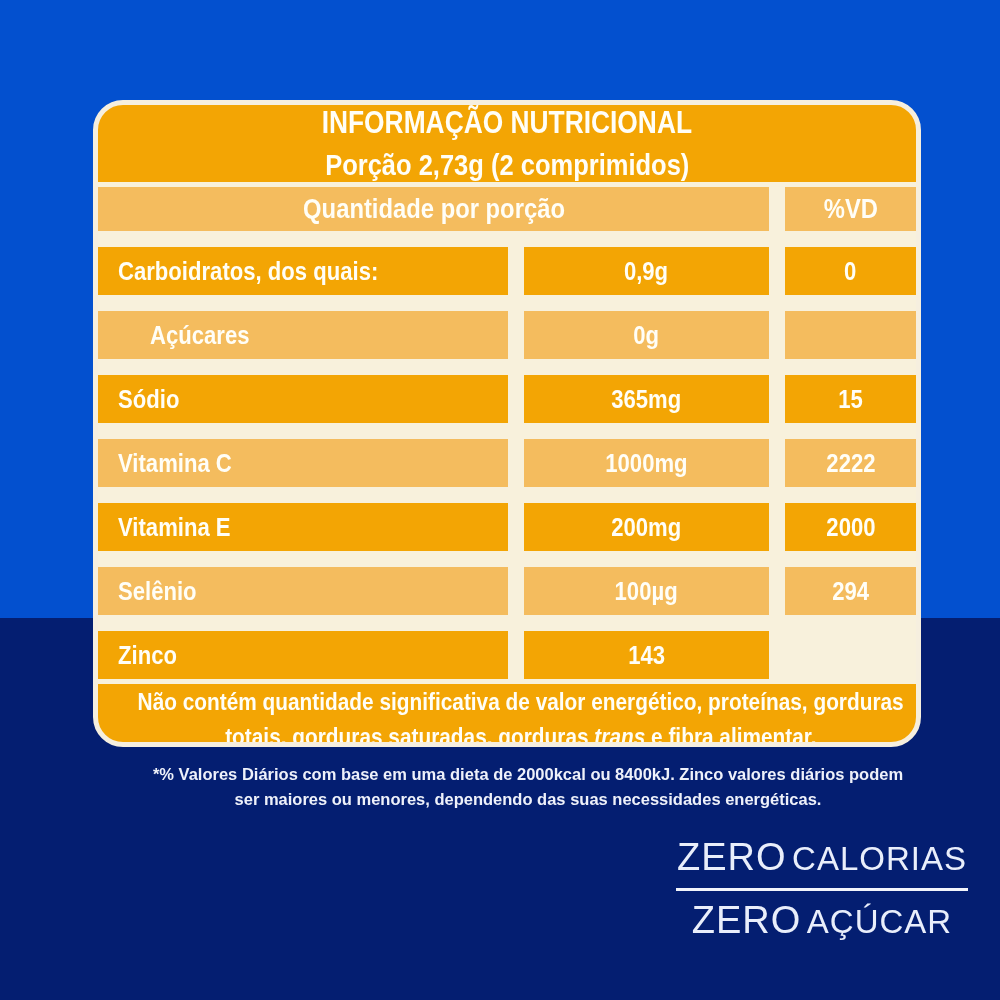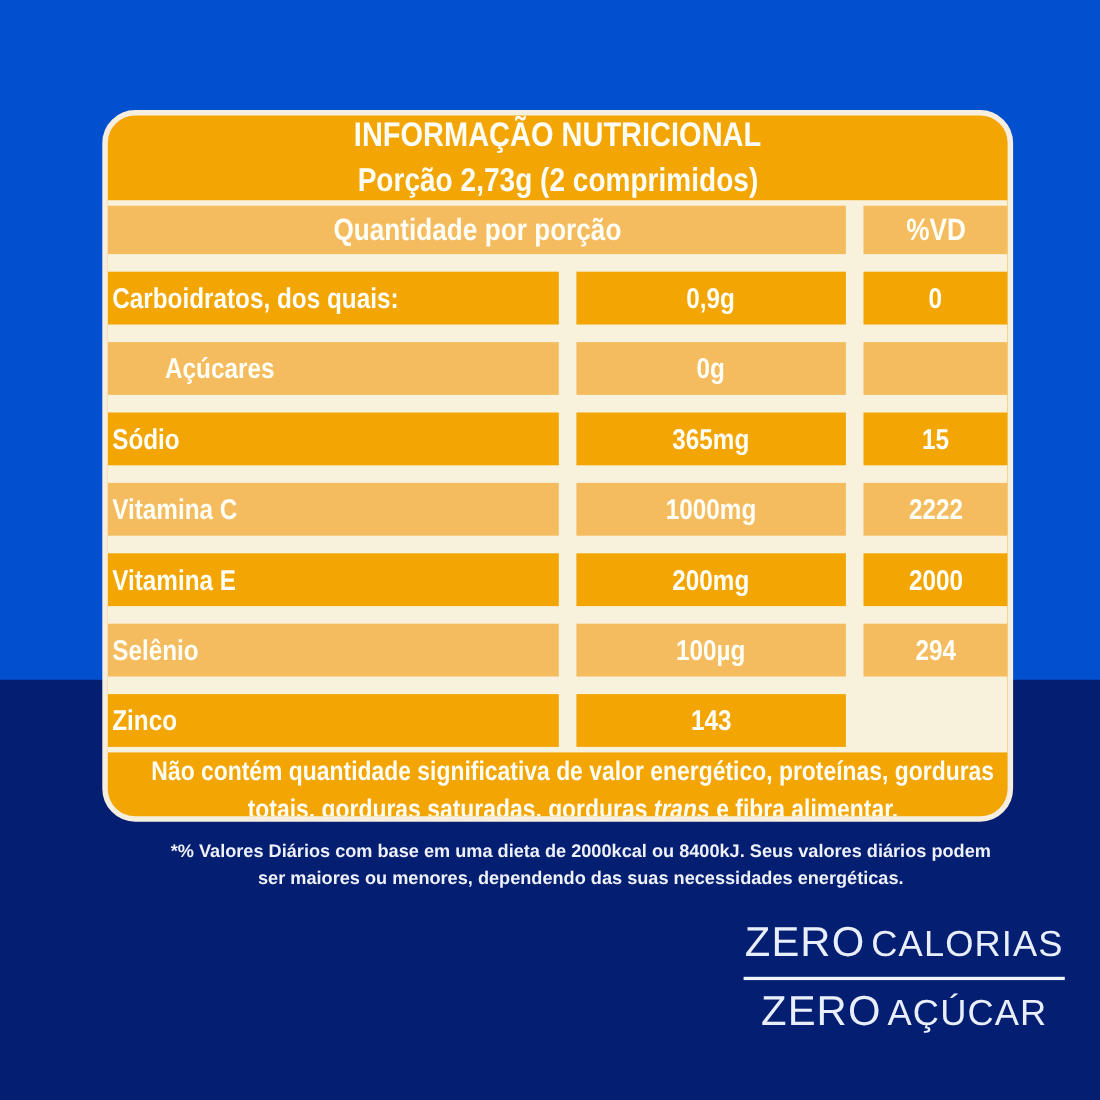--- a/index.html
+++ b/index.html
@@ -32,21 +32,21 @@
     grid-template-rows:44px repeat(7,48px);
     column-gap:5px;row-gap:5px;
     color:#fffef7;
     gap:16px;
   }
   .c{display:flex;align-items:center;font-weight:bold;font-size:26px;}
   .dark{background:#f3a504;}
   .light{background:#f4bc5e;}
   .hdr-span{grid-column:1/3;justify-content:center;font-size:28px;}
   .hdr-vd{justify-content:center;font-size:28px;}
-  .lbl{padding-left:4px;}
+  .lbl{padding-left:20px;}
   .lbl.indent{padding-left:52px;}
   .val,.vd{justify-content:center;}
 
   .note{
     flex:1;display:flex;flex-direction:column;justify-content:center;align-items:center;
     color:#fffef7;font-weight:bold;font-size:24.5px;line-height:35px;text-align:center;padding-left:28px;
   }
   .note .it{font-style:italic;}
 
   
@@ -161,21 +161,21 @@
   </div>
 
   <div class="note">
     <div class="cnd">Não contém quantidade significativa de valor energético, proteínas, gorduras</div>
     <div class="cnd"><span>totais, gorduras saturadas, gorduras </span><span class="it">trans</span><span> e fibra alimentar.</span></div>
   </div>
 
 </div>
 
 <div class="disclaimer">
-  <div>*% Valores Diários com base em uma dieta de 2000kcal ou 8400kJ. Seus valores diários podem</div>
+  <div>*% Valores Diários com base em uma dieta de 2000kcal ou 8400kJ. Zinco valores diários podem</div>
   <div>ser maiores ou menores, dependendo das suas necessidades energéticas.</div>
 </div>
 
 <div class="claims">
   <div class="claim-line"><span class="big">ZERO</span> <span class="small">CALORIAS</span></div>
   <div class="rule"></div>
   <div class="claim-line"><span class="big">ZERO</span> <span class="small">AÇÚCAR</span></div>
 </div>
 
 </body></html>

